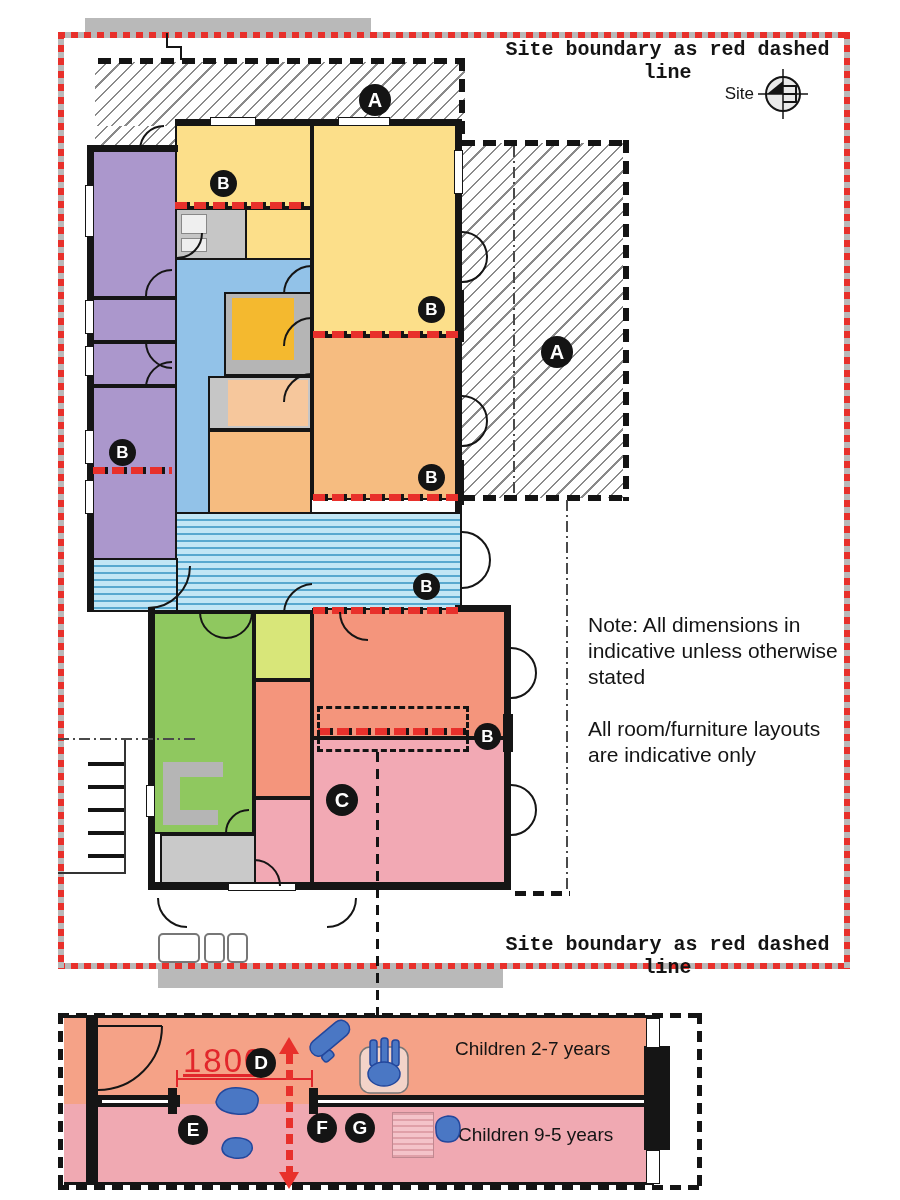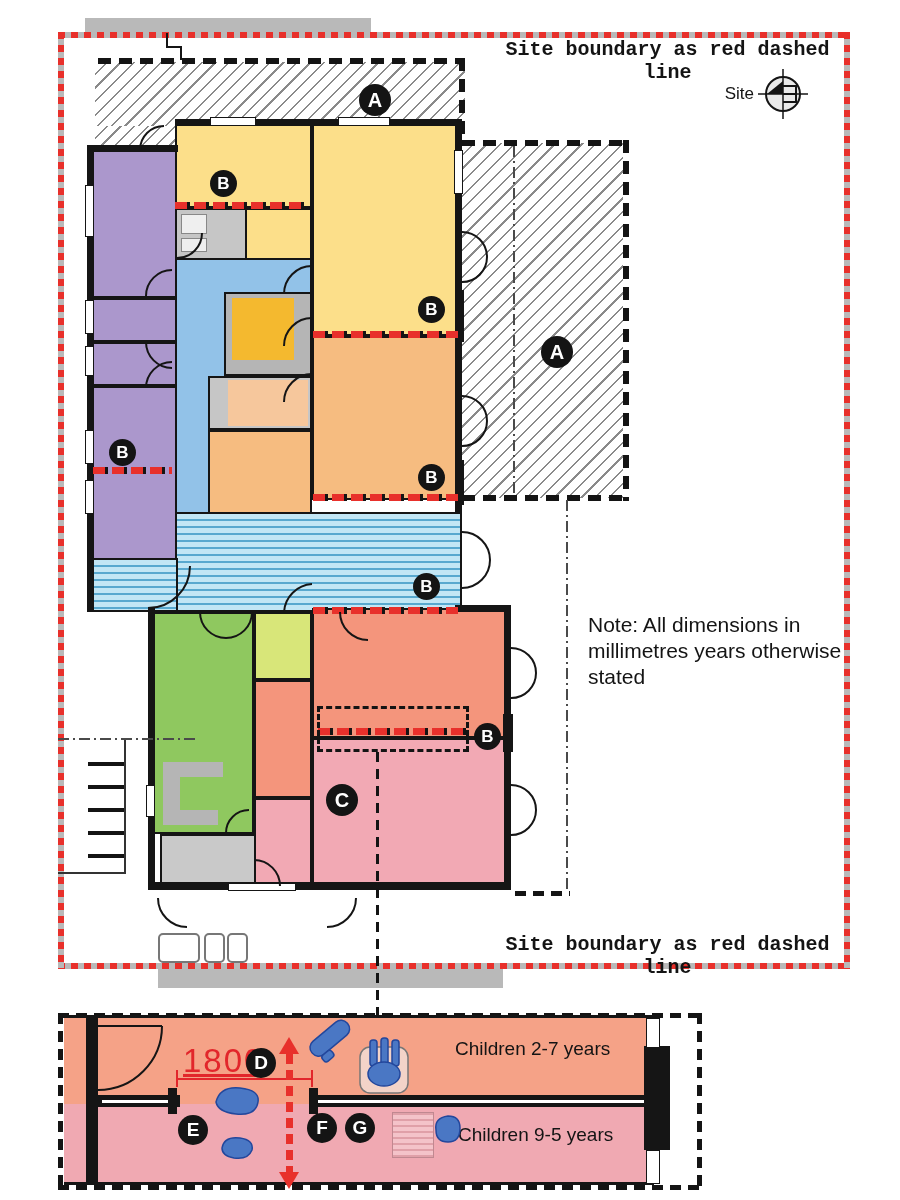--- a/index.html
+++ b/index.html
@@ -153,21 +153,22 @@
   <div class="marker m32" style="left:541px;top:336px;">A</div>
   <div class="marker m27" style="left:210px;top:170px;">B</div>
   <div class="marker m27" style="left:418px;top:296px;">B</div>
   <div class="marker m27" style="left:109px;top:439px;">B</div>
   <div class="marker m27" style="left:418px;top:464px;">B</div>
   <div class="marker m27" style="left:413px;top:573px;">B</div>
   <div class="marker m27" style="left:474px;top:723px;">B</div>
   <div class="marker m32" style="left:326px;top:784px;">C</div>
 
   <div class="txt" style="left:588px;top:612px;width:262px;font-size:21px;line-height:26px;">
-    <div>Note: All dimensions in millimetres years otherwise stated</div>
+    <div>Note: All dimensions in indicative unless otherwise stated</div>
+    <div style="margin-top:26px;">All room/furniture layouts are indicative only</div>
   </div>
 
   <div class="bdash2-h" style="left:58px;top:1013px;width:644px;"></div>
   <div class="bdash2-h" style="left:58px;top:1185px;width:644px;"></div>
   <div class="bdash2-v" style="left:58px;top:1013px;height:177px;"></div>
   <div class="bdash2-v" style="left:697px;top:1013px;height:177px;"></div>
 
   <div class="abs" style="left:64px;top:1018px;width:590px;height:86px;background:#f5a287;"></div>
   <div class="abs" style="left:64px;top:1104px;width:590px;height:80px;background:#f0a9b2;"></div>
   <div class="wall" style="left:64px;top:1015px;width:590px;height:3px;"></div>

